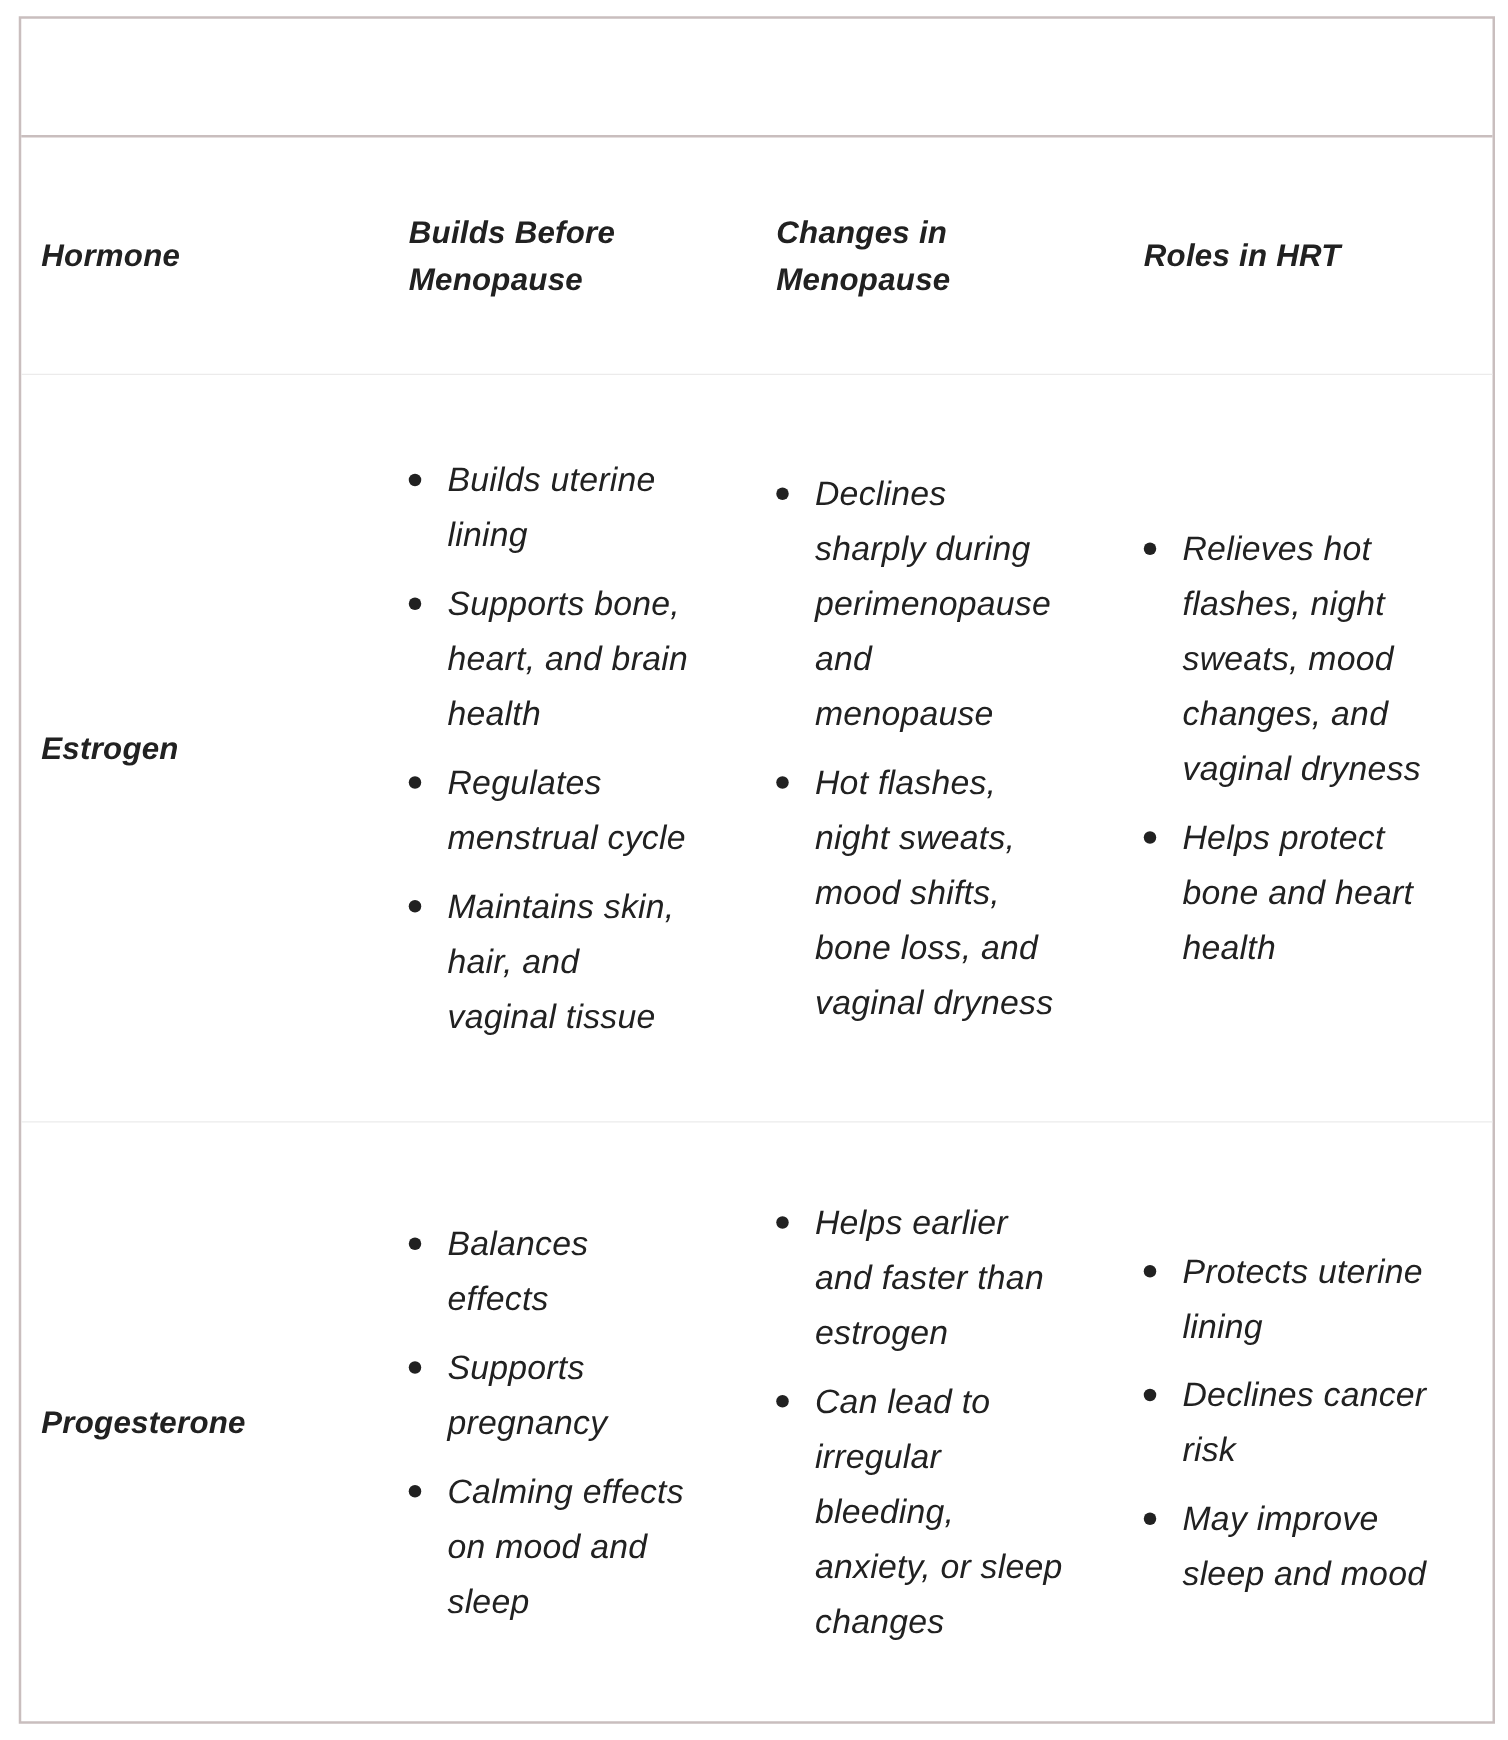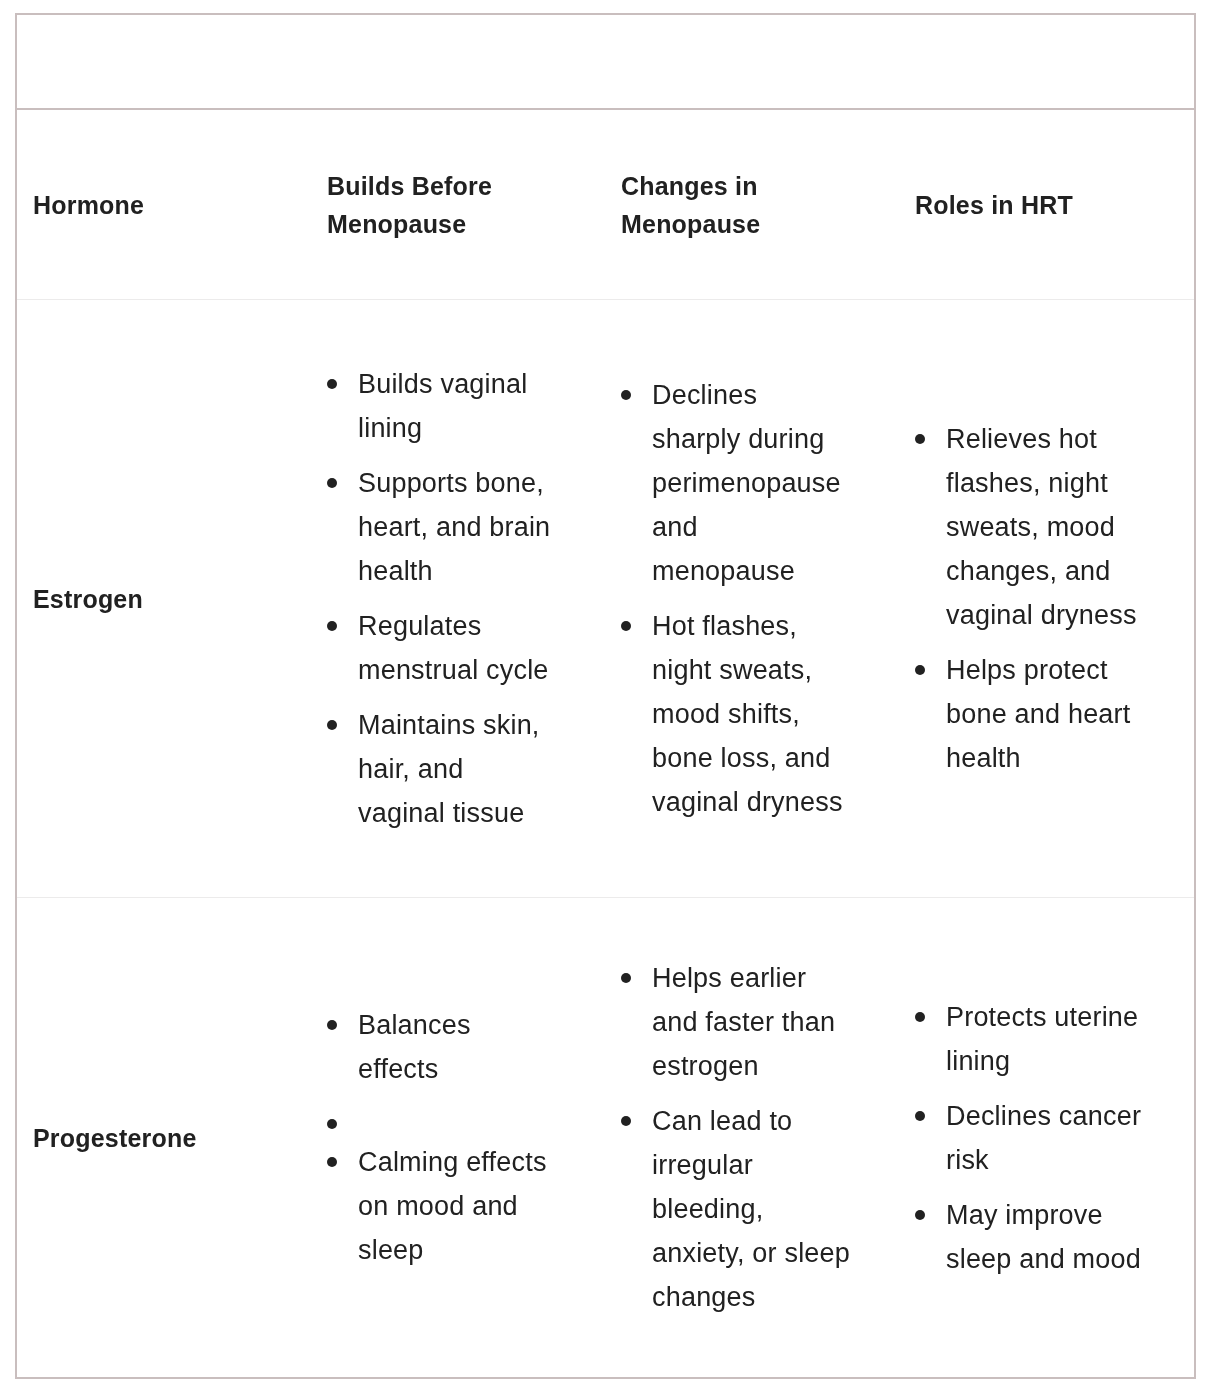--- a/index.html
+++ b/index.html
@@ -20,20 +20,21 @@
     position: absolute;
     left: 15px;
     top: 13px;
     width: 1181px;
     height: 1366px;
     box-sizing: border-box;
     border: 2px solid #c9bebe;
     background: #ffffff;
     display: flex;
     flex-direction: column;
+    font-style: italic;
   }
   .row {
     display: grid;
     grid-template-columns: 294px 294px 294px 295px;
     box-sizing: border-box;
   }
   .row-empty {
     height: 95px;
     flex: none;
     border-bottom: 2px solid #c9bebe;
@@ -125,21 +126,21 @@
     </div>
 
     <div class="row row-estrogen">
       <div class="cell">
         <span class="hormone-label">Estrogen</span>
       </div>
       <div class="cell">
         <ul class="bullet-list">
           <li>
               <span class="bullet"></span>
-              <span class="li-text">Builds vaginal
+              <span class="li-text">Builds uterine
 lining</span>
             </li>
           <li>
               <span class="bullet"></span>
               <span class="li-text">Supports bone,
 heart, and brain
 health</span>
             </li>
           <li>
               <span class="bullet"></span>
@@ -200,20 +201,22 @@
       </div>
       <div class="cell">
         <ul class="bullet-list">
           <li>
               <span class="bullet"></span>
               <span class="li-text">Balances
 effects</span>
             </li>
           <li>
               <span class="bullet"></span>
+              <span class="li-text">Supports
+pregnancy</span>
             </li>
           <li>
               <span class="bullet"></span>
               <span class="li-text">Calming effects
 on mood and
 sleep</span>
             </li>
         </ul>
       </div>
       <div class="cell">

